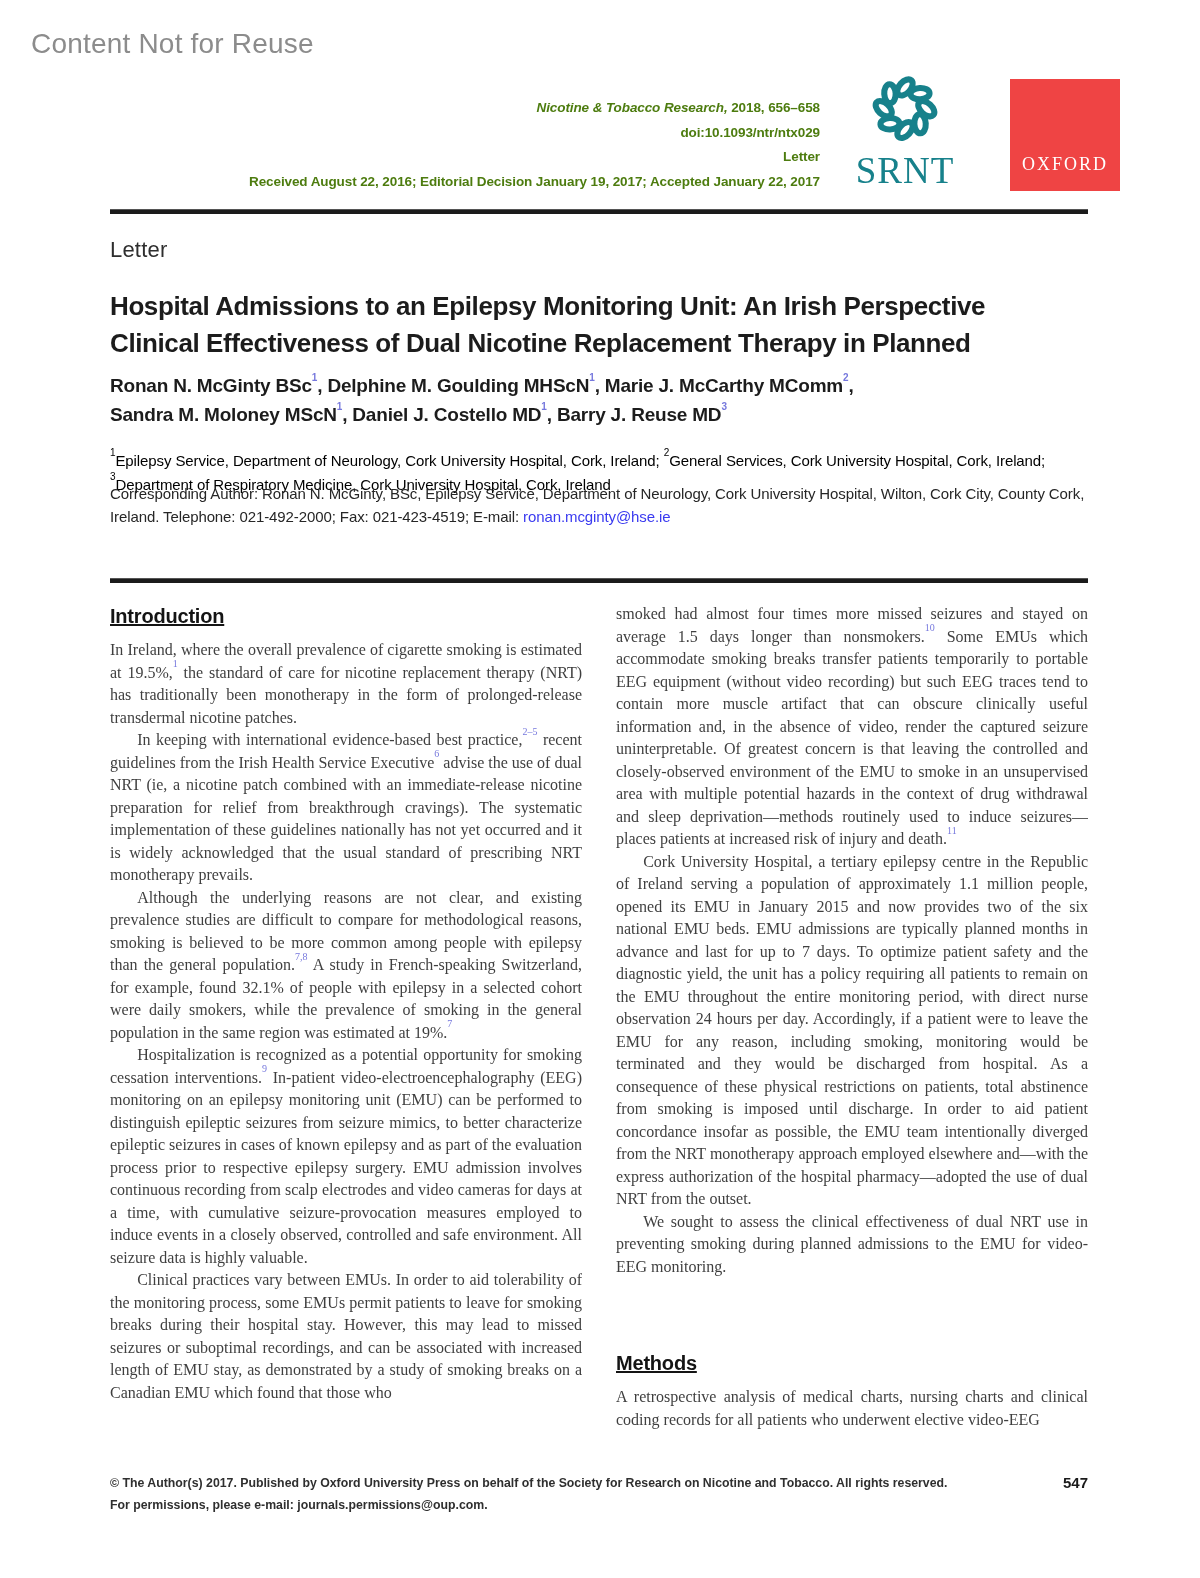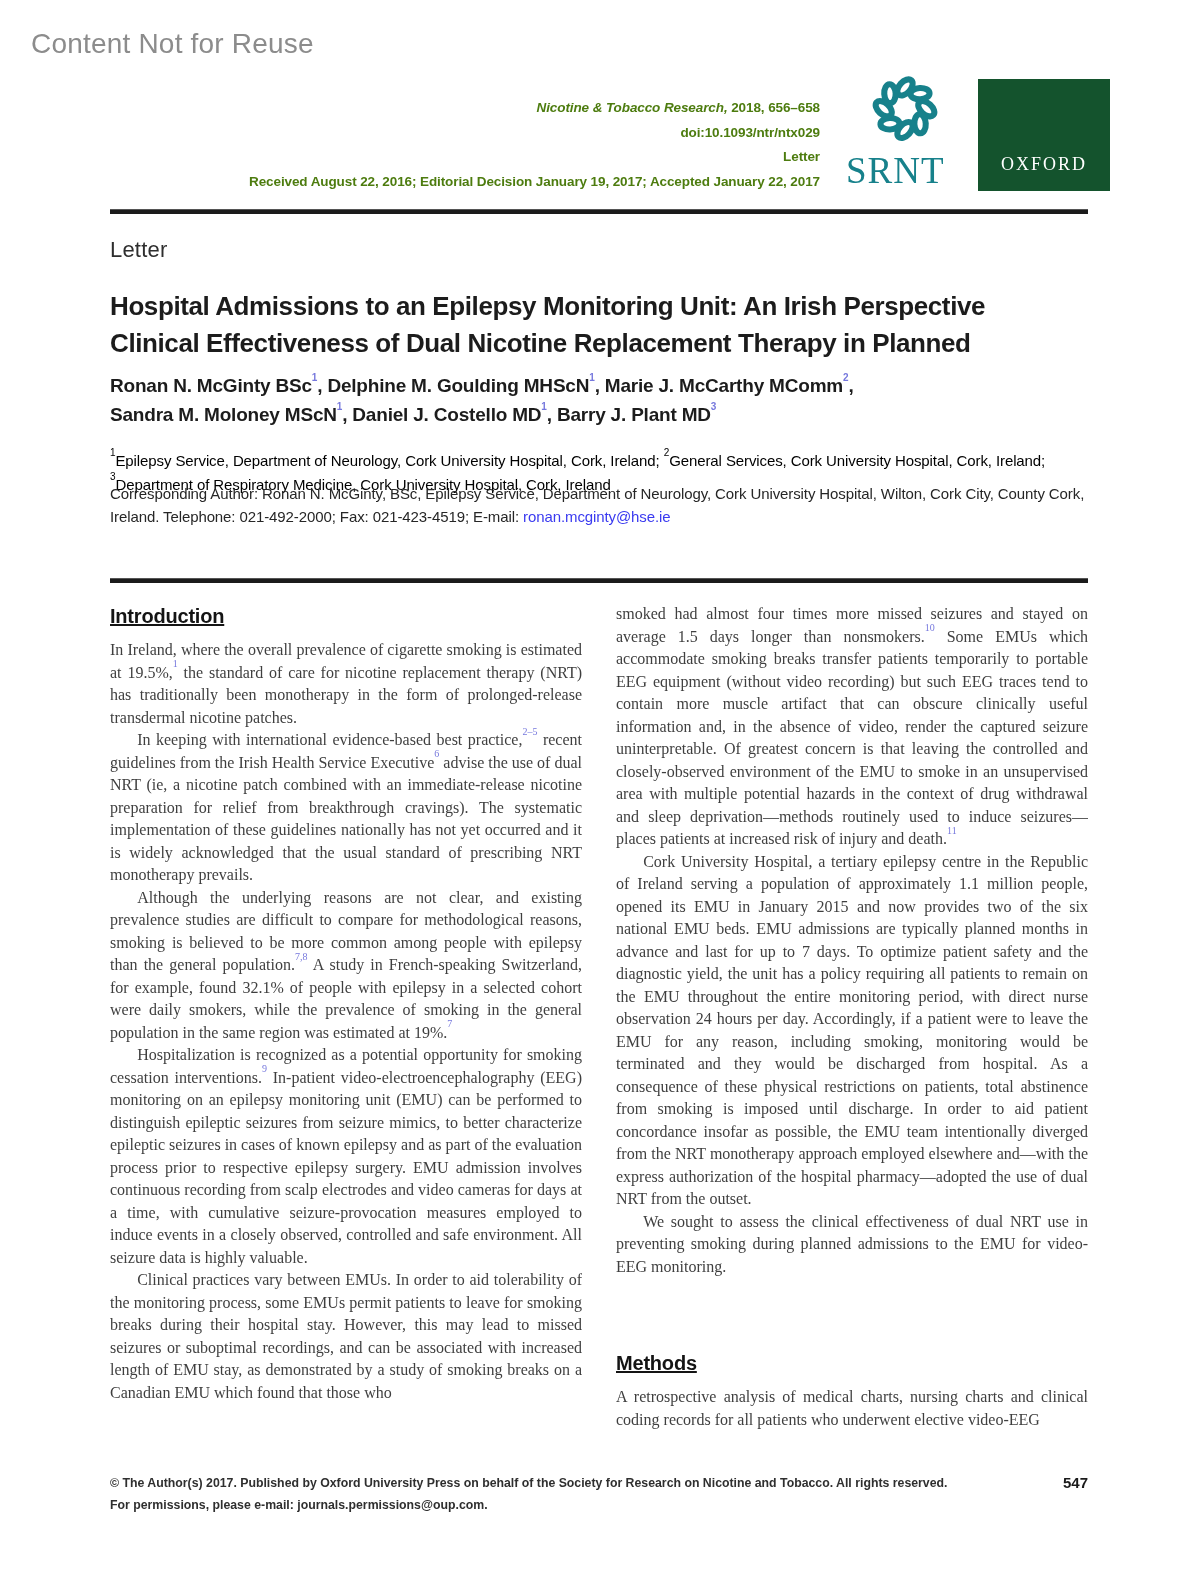--- a/index.html
+++ b/index.html
@@ -7,24 +7,24 @@
     width:1200px;height:1578px;position:relative;background:#ffffff;
     font-family:"Liberation Sans",sans-serif;color:#2d2d2d;
     -webkit-font-smoothing:antialiased;
   }
   .abs{position:absolute;}
   
   .watermark{left:31px;top:28px;font-size:28px;color:#8c8c8c;letter-spacing:0.2px;text-align:center;}
   
   .masthead{right:380px;top:96px;width:600px;text-align:right;font-size:13.5px;font-weight:bold;color:#4d7c0f;line-height:24.5px;letter-spacing:-0.1px;}
   .masthead .it{font-style:italic;}
-  .srnt{left:846px;top:72px;width:118px;height:126px;}
+  .srnt{left:846px;top:72px;width:118px;height:126px;text-align:center;}
   .srnt .mark{display:block;margin:0 auto;}
   .srnt .word{font-family:"Liberation Serif",serif;font-size:37px;color:#17818b;letter-spacing:1px;line-height:1;margin-top:2px;}
-  .oxford{left:978px;top:79px;width:132px;height:112px;background:#14532d;display:flex;align-items:flex-end;justify-content:center;}
+  .oxford{left:1010px;top:79px;width:110px;height:112px;background:#ef4444;display:flex;align-items:flex-end;justify-content:center;}
   .oxford .word{font-family:"Liberation Serif",serif;font-size:18px;color:#ffffff;letter-spacing:2px;margin-bottom:16px;}
   
   .rule{left:110px;width:978px;height:4px;background:#1b1b1b;border-top:1px solid #555;}
   .rule1{top:209px;}
   .rule2{top:578px;}
   
   .kicker{left:110px;top:237px;font-size:22px;color:#2e2e2e;letter-spacing:0.2px;}
   .title{left:110px;top:288px;width:1010px;font-size:26px;font-weight:bold;color:#1c1c1c;line-height:37px;letter-spacing:-0.4px;white-space:nowrap;}
   .authors{left:110px;top:371px;width:1010px;font-size:19px;font-weight:bold;color:#1c1c1c;line-height:29px;letter-spacing:-0.2px;white-space:nowrap;}
   .affils{left:110px;top:449px;width:980px;font-size:15px;color:#000000;line-height:23.5px;letter-spacing:-0.1px;}
@@ -82,21 +82,21 @@
 
 <div class="abs kicker">Letter</div>
 
 <div class="abs title">
   <div>Hospital Admissions to an Epilepsy Monitoring Unit: An Irish Perspective</div>
   <div>Clinical Effectiveness of Dual Nicotine Replacement Therapy in Planned</div>
 </div>
 
 <div class="abs authors">
   <div><span>Ronan N. McGinty BSc</span><sup class="sup ref">1</sup><span>, Delphine M. Goulding MHScN</span><sup class="sup ref">1</sup><span>, Marie J. McCarthy MComm</span><sup class="sup ref">2</sup><span>,</span></div>
-  <div><span>Sandra M. Moloney MScN</span><sup class="sup ref">1</sup><span>, Daniel J. Costello MD</span><sup class="sup ref">1</sup><span>, Barry J. Plant MD</span><sup class="sup ref">3</sup></div>
+  <div><span>Sandra M. Moloney MScN</span><sup class="sup ref">1</sup><span>, Daniel J. Costello MD</span><sup class="sup ref">1</sup><span>, Barry J. Reuse MD</span><sup class="sup ref">3</sup></div>
 </div>
 
 <div class="abs affils"><sup class="sup">1</sup><span>Epilepsy Service, Department of Neurology, Cork University Hospital, Cork, Ireland; </span><sup class="sup">2</sup><span>General Services, Cork University Hospital, Cork, Ireland; </span><sup class="sup">3</sup><span>Department of Respiratory Medicine, Cork University Hospital, Cork, Ireland</span></div>
 
 <div class="abs corresp"><span>Corresponding Author: Ronan N. McGinty, BSc, Epilepsy Service, Department of Neurology, Cork University Hospital, Wilton, Cork City, County Cork, Ireland. Telephone: 021-492-2000; Fax: 021-423-4519; E-mail: </span><a class="link" href="#">ronan.mcginty@hse.ie</a></div>
 
 <div class="abs rule rule2"></div>
 
 <div class="abs col col-left">
     <h2 class="sec-heading">Introduction</h2>

